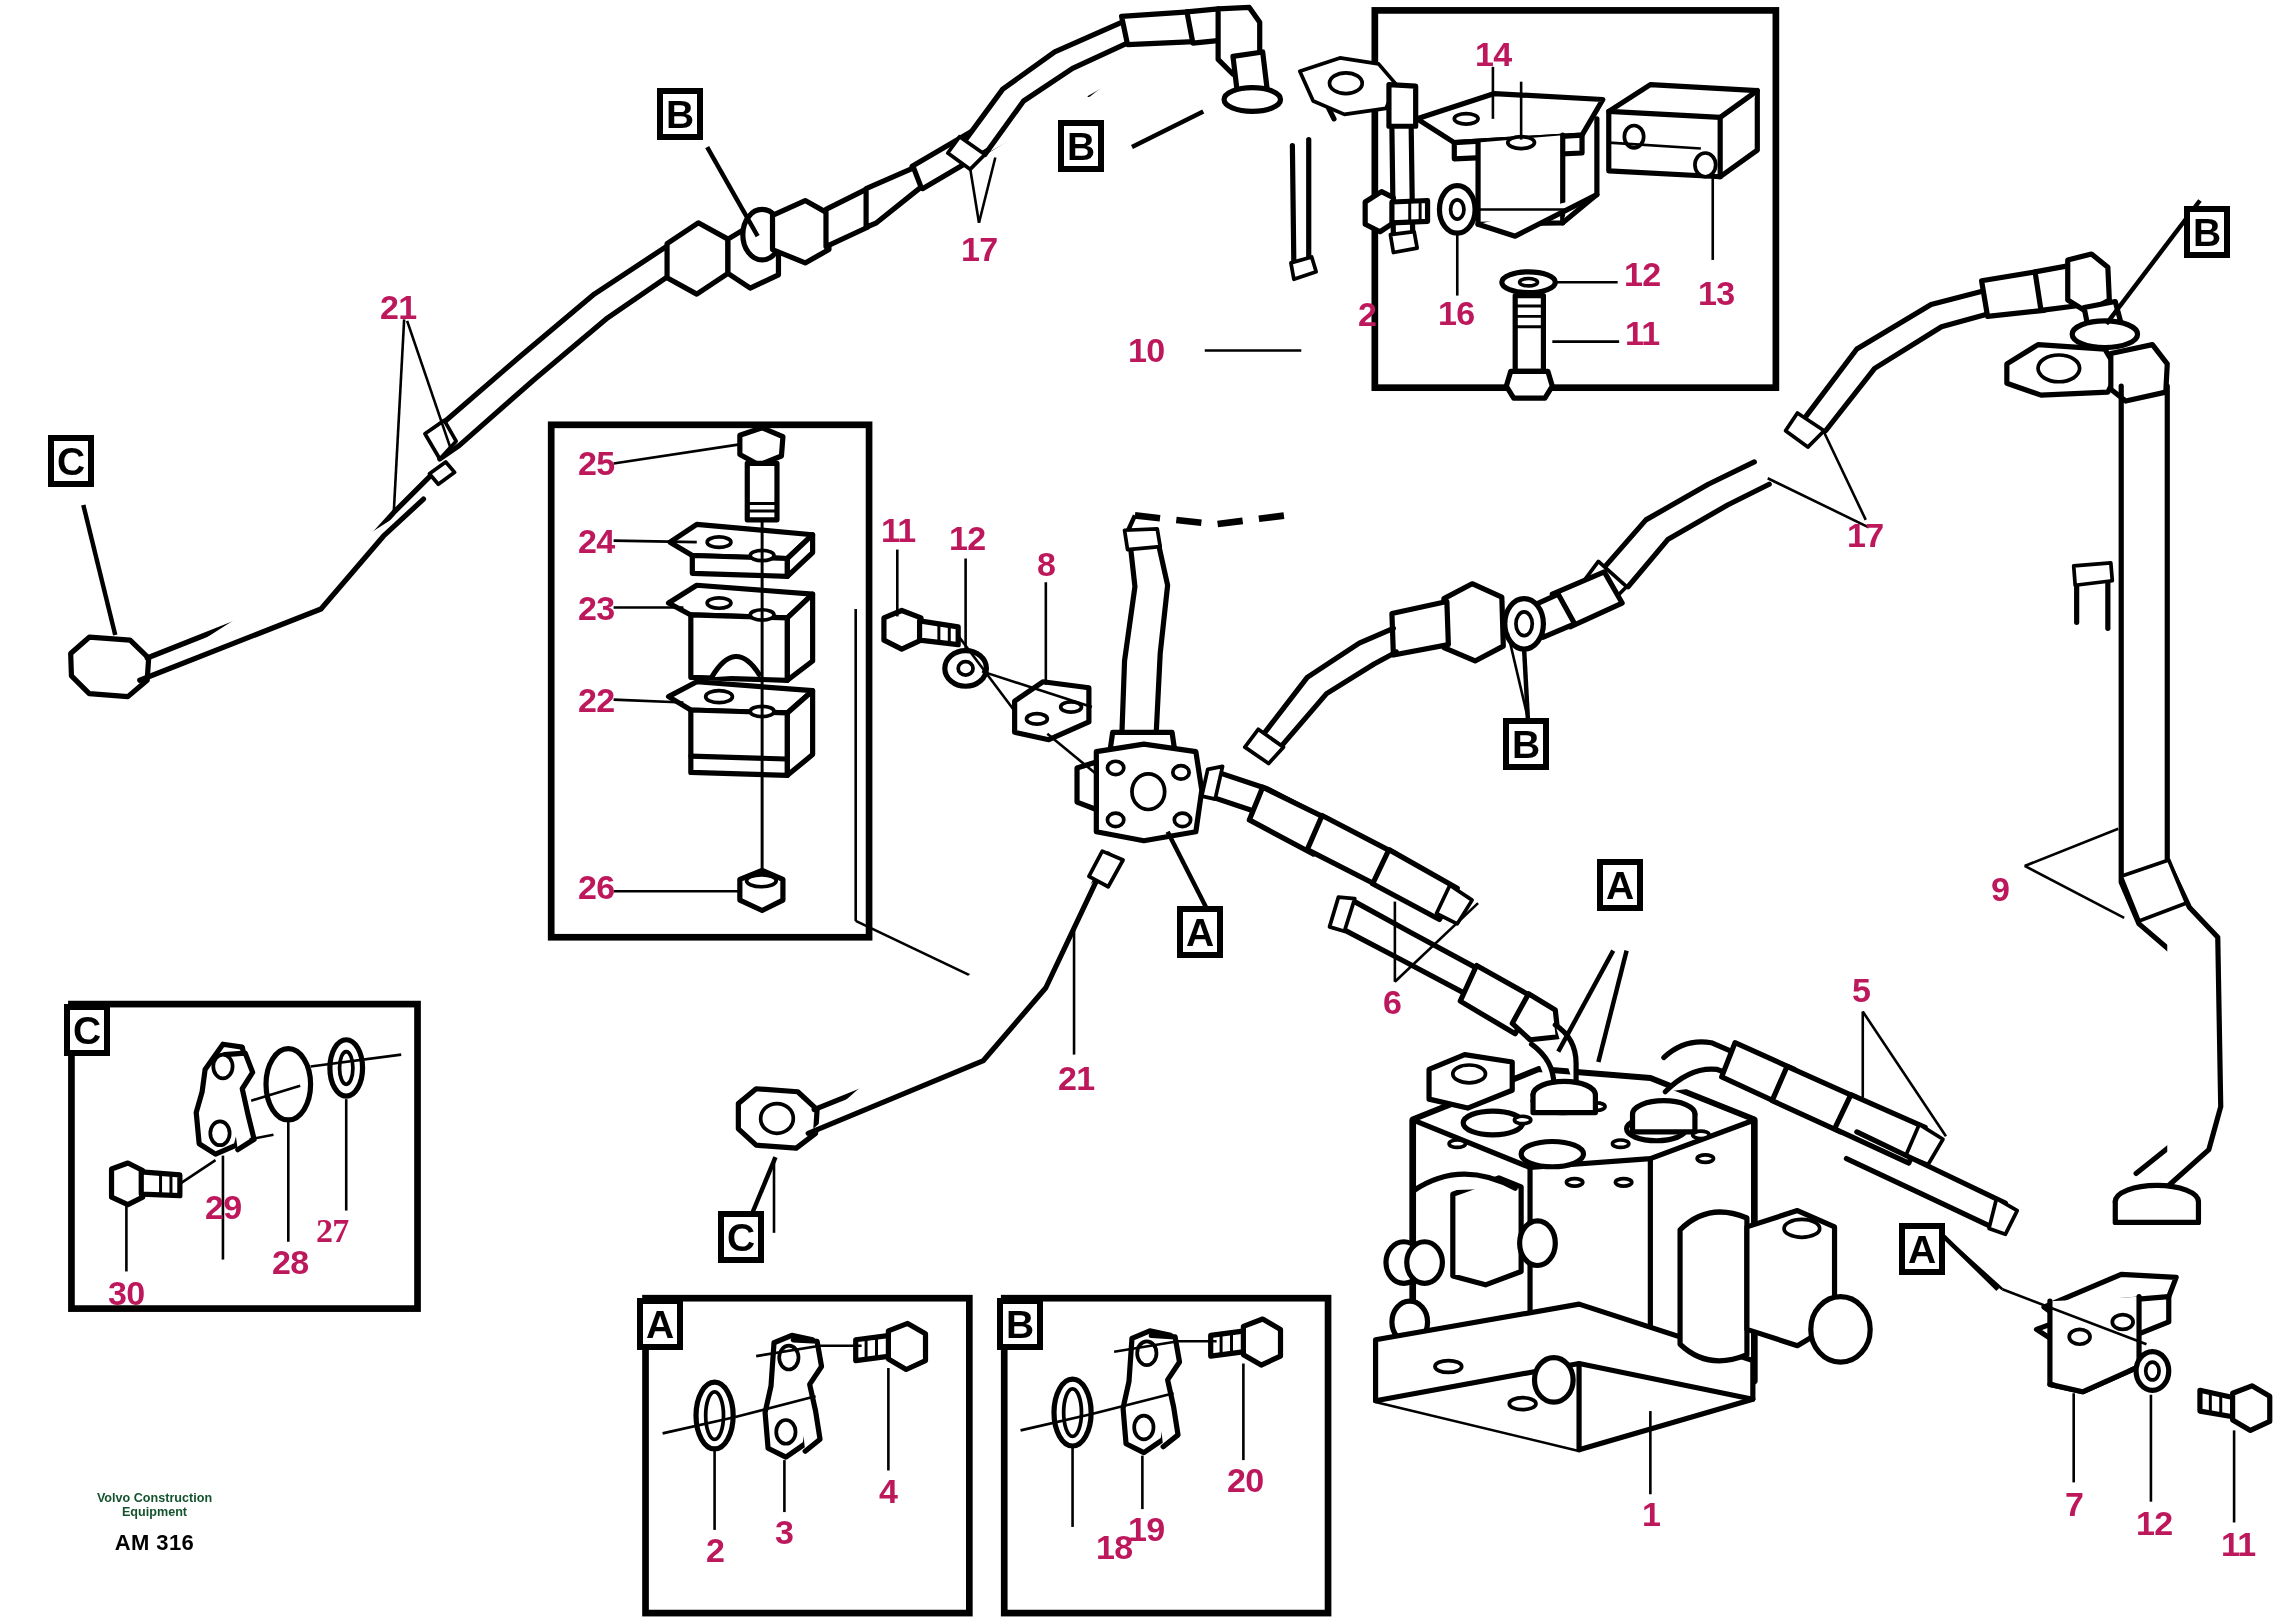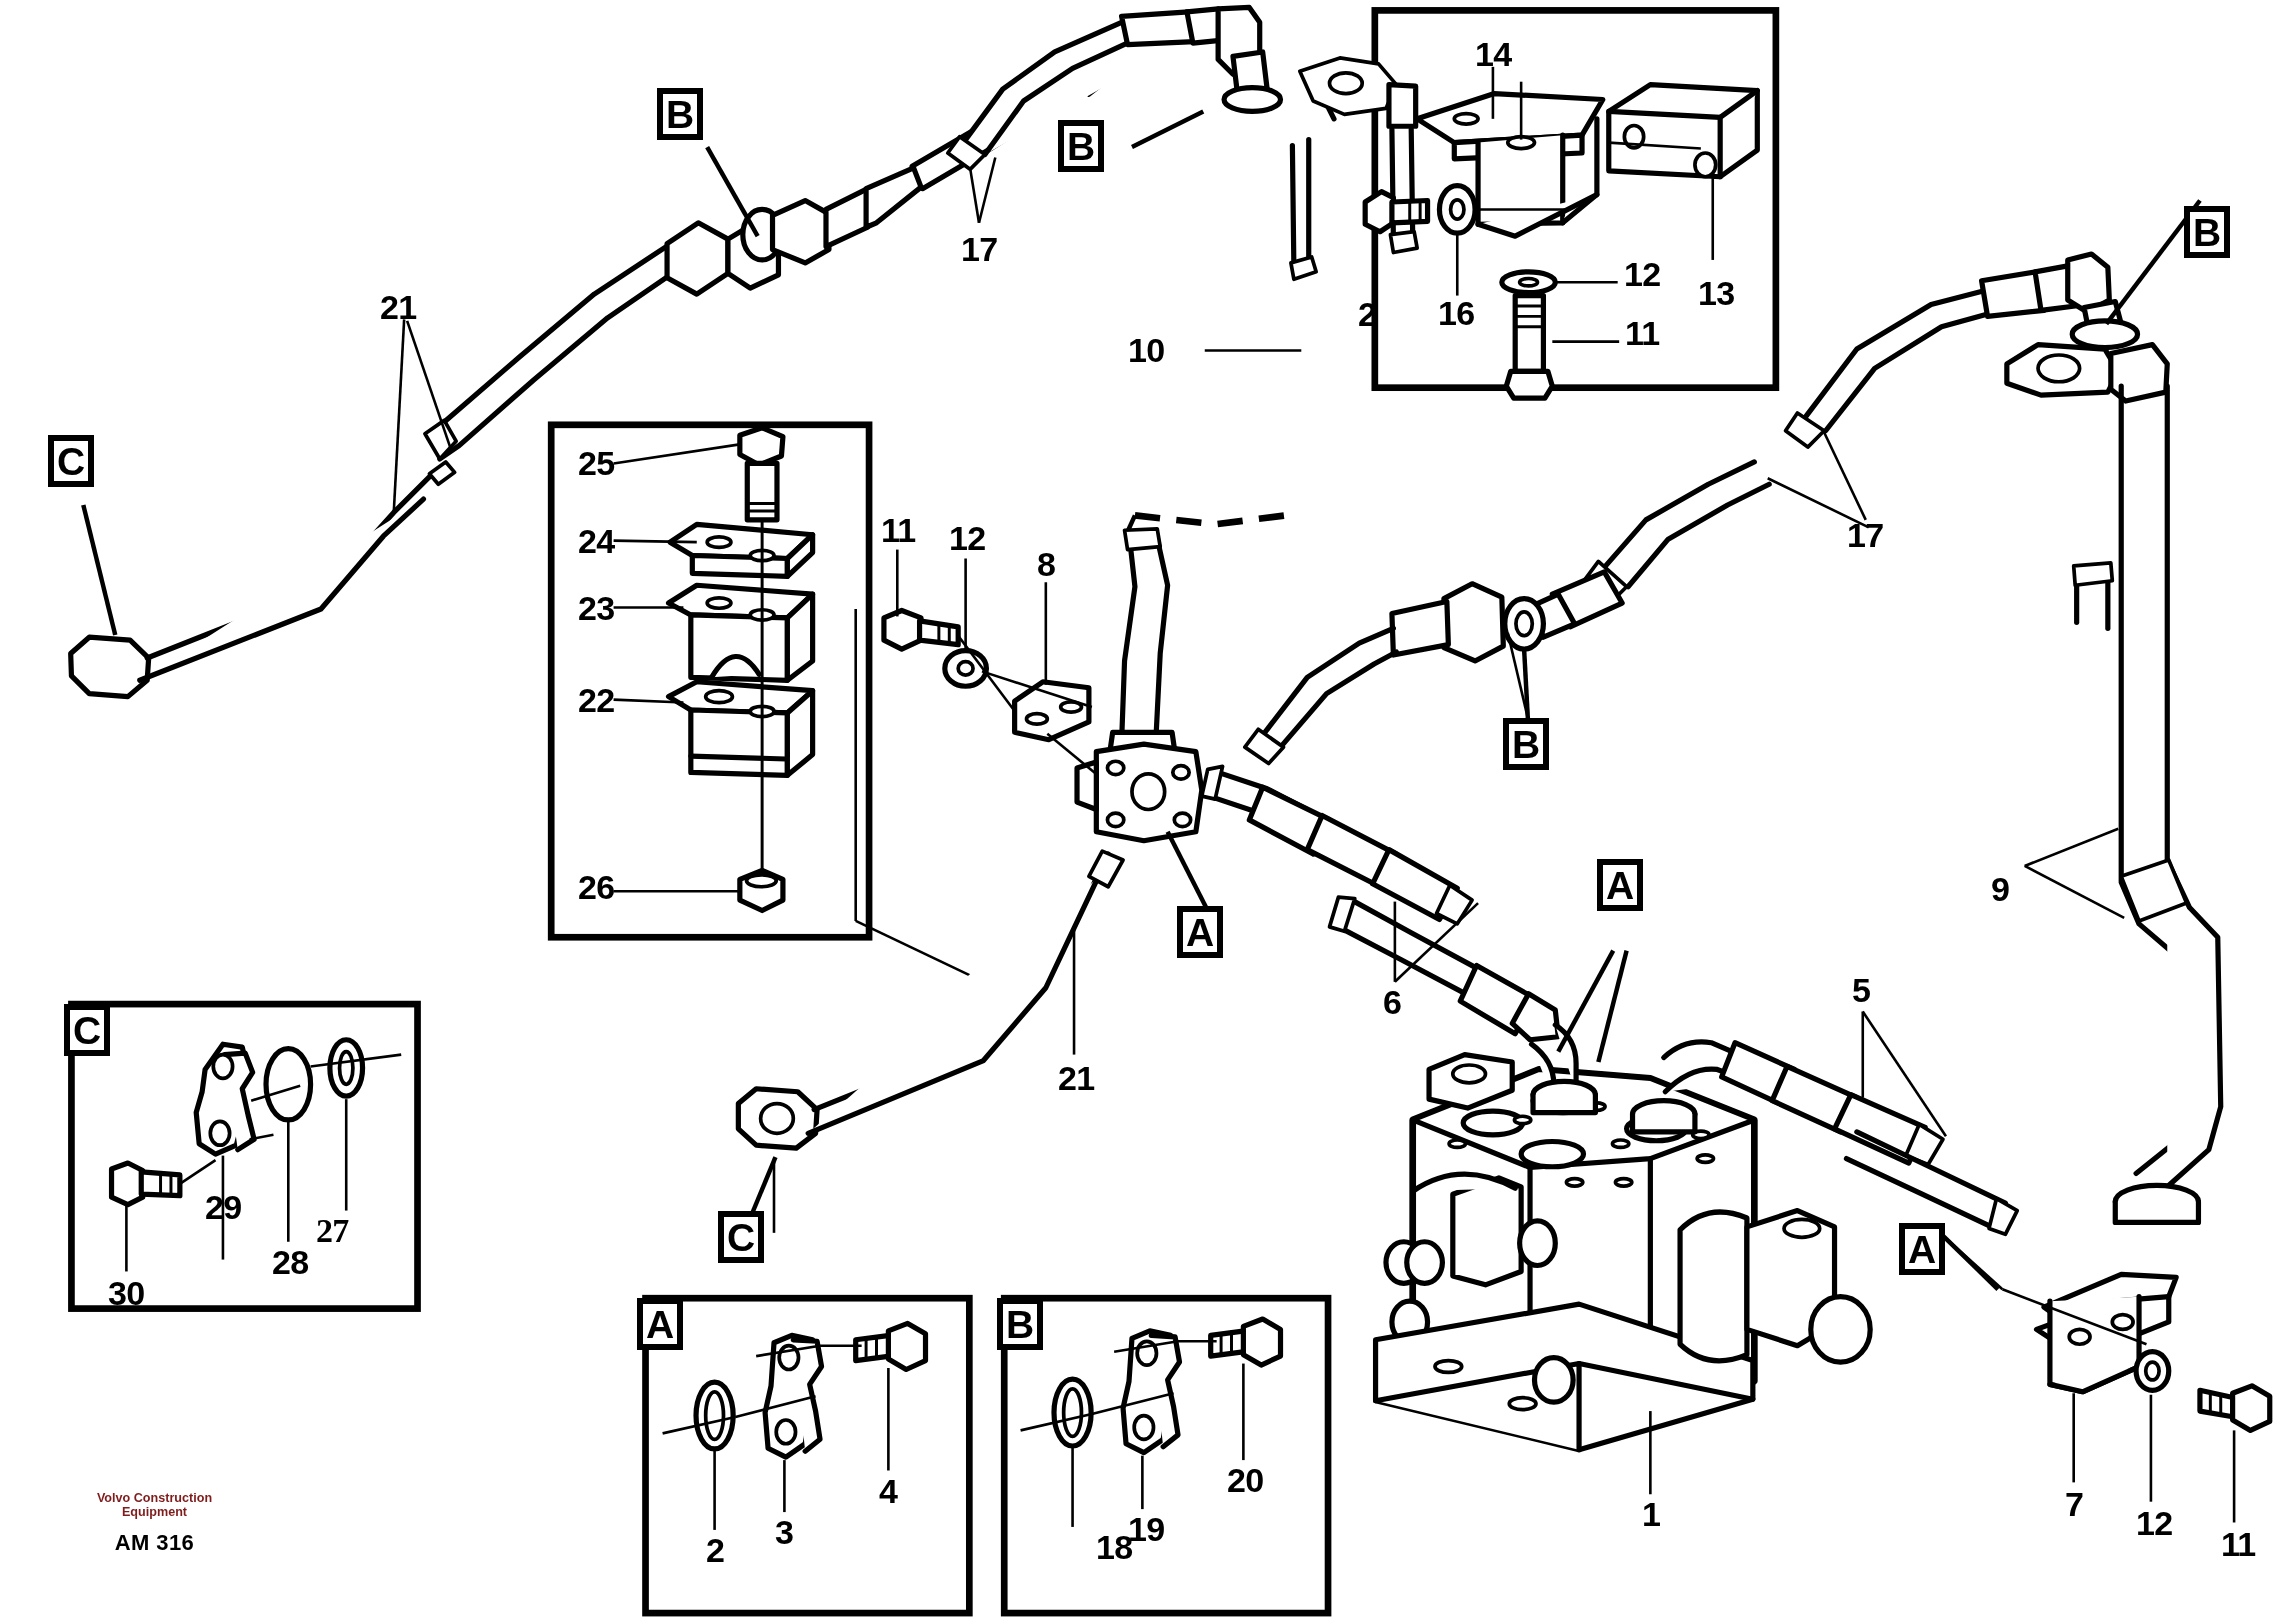--- a/index.html
+++ b/index.html
@@ -36,21 +36,21 @@
   .dash  { fill: none; stroke: #000; stroke-width: 9; stroke-dasharray: 34 22; stroke-linecap: butt; }
 
   
   .num {
     position: absolute;
     font-family: "Liberation Sans", sans-serif;
     font-weight: bold;
     font-size: 34px;
     line-height: 1;
     letter-spacing: -0.7px;
-    color: #000000;
+    color: #be185d;
     white-space: nowrap;
     user-select: none;
   }
   
   .tag {
     position: absolute;
     width: 46px;
     height: 52px;
     border: 6.7px solid #000;
     background: #fff;
@@ -71,21 +71,21 @@
     left: 80px;
     top: 1491px;
     text-align: center;
     width: 149px;
   }
   #footer .brand {
     font-family: "Liberation Sans", sans-serif;
     font-weight: bold;
     font-size: 12.6px;
     line-height: 1.15;
-    color: #7f1d1d;
+    color: #14532d;
   }
   #footer .code {
     margin-top: 9.7px;
     font-family: "Liberation Sans", sans-serif;
     font-weight: bold;
     font-size: 22px;
     color: #000;
     letter-spacing: 0.4px;
   }
 </style>

